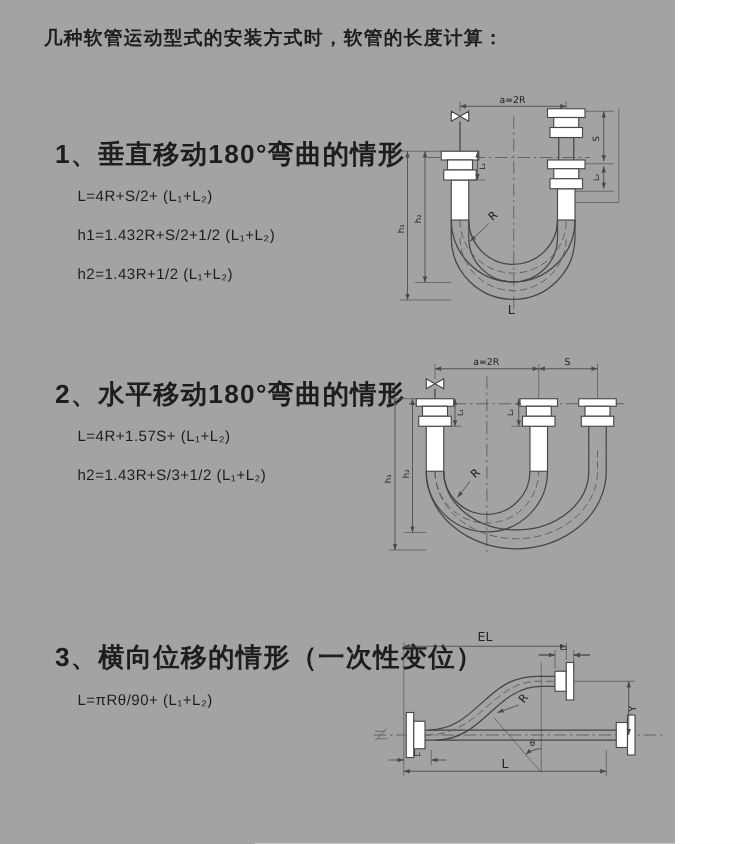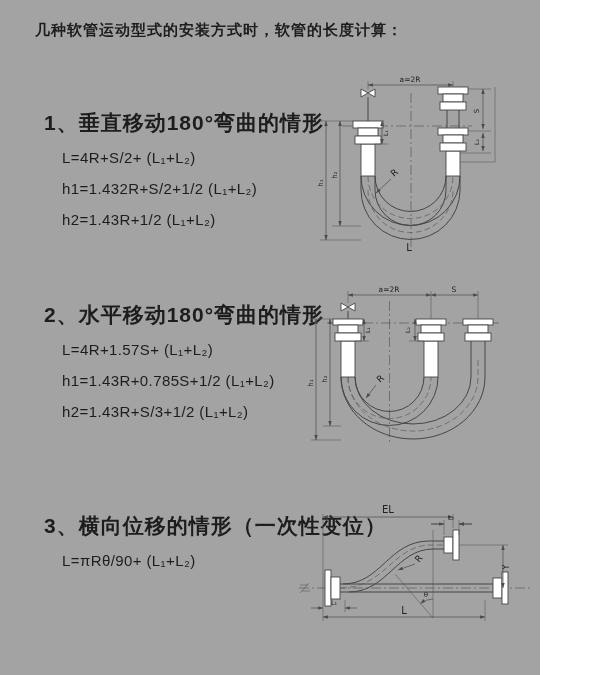--- a/index.html
+++ b/index.html
@@ -3,21 +3,21 @@
 <meta charset="utf-8">
 <style>
   html,body{margin:0;padding:0;background:#fff;}
   .page{
     position:relative;width:540px;height:675px;background:#a3a3a3;overflow:hidden;
     font-family:"Liberation Sans","DejaVu Sans",sans-serif;color:#1d1d1d;
   }
   .title{position:absolute;left:35px;top:21px;font-size:15px;font-weight:600;letter-spacing:1px;}
   .section{position:absolute;left:44px;}
   .sec-heading{font-size:21px;font-weight:600;letter-spacing:1px;margin-bottom:5px;}
-  .formula{font-size:15px;letter-spacing:0.4px;line-height:31px;padding-left:18px;white-space:pre;}
+  .formula{font-size:12px;letter-spacing:0.4px;line-height:31px;padding-left:18px;white-space:pre;}
   #sec1{top:109px;}
   #sec2{top:301px;}
   #sec3{top:512px;}
   .diagram{position:absolute;}
   #dia1{left:312px;top:73px;}
   #dia2{left:303px;top:283px;}
   #dia3{left:293px;top:500px;}
   svg{display:block;}
   svg text{fill:#222;font-family:"DejaVu Sans",sans-serif;}
   .hose{stroke:#464646;stroke-width:1;fill:none;}
@@ -38,21 +38,20 @@
   <div class="section" id="sec1">
     <div class="sec-heading">1、垂直移动180°弯曲的情形</div>
     <div class="formula">L=4R+S/2+ (L₁+L₂)</div>
     <div class="formula">h1=1.432R+S/2+1/2 (L₁+L₂)</div>
     <div class="formula">h2=1.43R+1/2 (L₁+L₂)</div>
   </div>
 
   <div class="section" id="sec2">
     <div class="sec-heading">2、水平移动180°弯曲的情形</div>
     <div class="formula">L=4R+1.57S+ (L₁+L₂)</div>
-    <div class="formula">h1=1.43R+0.785S+1/2 (L₁+L₂)</div>
     <div class="formula">h2=1.43R+S/3+1/2 (L₁+L₂)</div>
   </div>
 
   <div class="section" id="sec3">
     <div class="sec-heading">3、横向位移的情形（一次性变位）</div>
     <div class="formula">L=πRθ/90+ (L₁+L₂)</div>
   </div>
 
   <div class="diagram" id="dia1">
     <svg width="265" height="182" viewBox="0 0 265 182">

